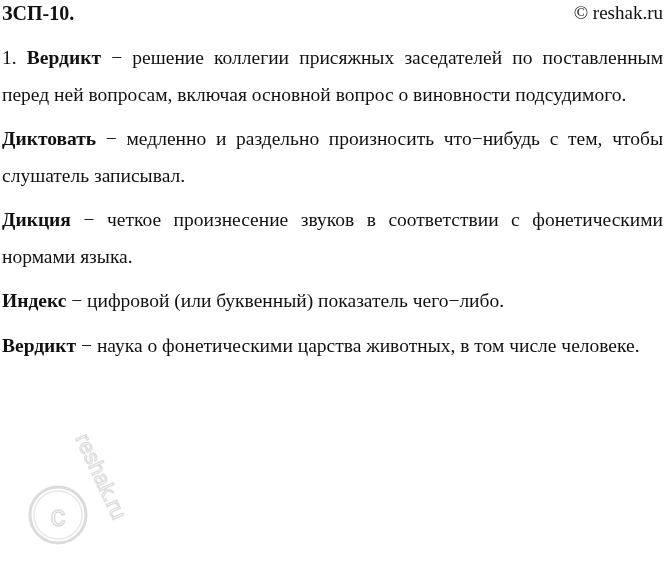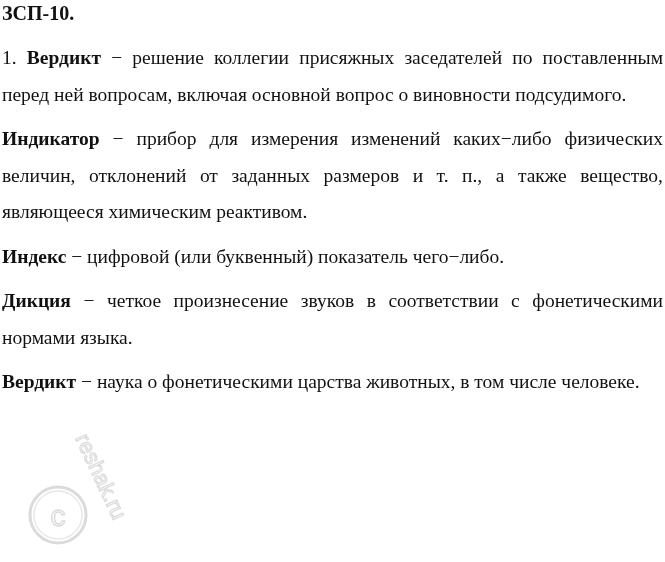--- a/index.html
+++ b/index.html
@@ -12,31 +12,32 @@
   .entry { font-size: 19.5px; line-height: 36.5px; text-align: justify; margin: 0 0 8px 0; }
   .entry b { font-weight: bold; margin-top: 17px; }
   .watermark { position: absolute; left: 20px; top: 420px; width: 110px; height: 130px;
                pointer-events: none; opacity: 0.35; }
 </style>
 </head>
 <body>
 
 <div class="header">
   <span class="title">ЗСП-10.</span>
+  <span class="copyright">© reshak.ru</span>
 </div>
 
 <div class="content">
   <p class="entry"><span>1.</span> <b>Вердикт</b><span> − </span><span>решение коллегии присяжных заседателей по поставленным перед ней вопросам, включая основной вопрос о виновности подсудимого.</span></p>
 
+  <p class="entry"><b>Диктовать</b><span> − </span><span>медленно и раздельно произносить что−нибудь с тем, чтобы слушатель записывал.</span></p>
 
-  <p class="entry"><b>Индикатор</b><span> − </span><span>прибор для измерения изменений каких−либо физических величин, отклонений от заданных размеров и т. п., а также вещество, являющееся химическим реактивом.</span></p>
+
+  <p class="entry"><b>Дикция</b><span> − </span><span>четкое произнесение звуков в соответствии с фонетическими нормами языка.</span></p>
 
   <p class="entry"><b>Индекс</b><span> − </span><span>цифровой (или буквенный) показатель чего−либо.</span></p>
-
-  <p class="entry"><b>Дикция</b><span> − </span><span>четкое произнесение звуков в соответствии с фонетическими нормами языка.</span></p>
 
   <p class="entry"><b>Вердикт</b><span> − </span><span>наука о фонетическими царства животных, в том числе человеке.</span></p>
 </div>
 
 <svg class="watermark" viewBox="0 0 110 130">
   <circle cx="38" cy="95" r="28" fill="none" stroke="#9a9a9a" stroke-width="3"></circle>
   <circle cx="38" cy="95" r="24" fill="none" stroke="#bdbdbd" stroke-width="1.5"></circle>
   <text x="38" y="106" font-family="Liberation Sans, sans-serif" font-size="30" fill="none" stroke="#9a9a9a" stroke-width="1.5" text-anchor="middle">c</text>
   <text x="55" y="18" font-family="Liberation Sans, sans-serif" font-size="22" fill="none" stroke="#9a9a9a" stroke-width="1.2" transform="rotate(65 55 18)">reshak.ru</text>
 </svg>

